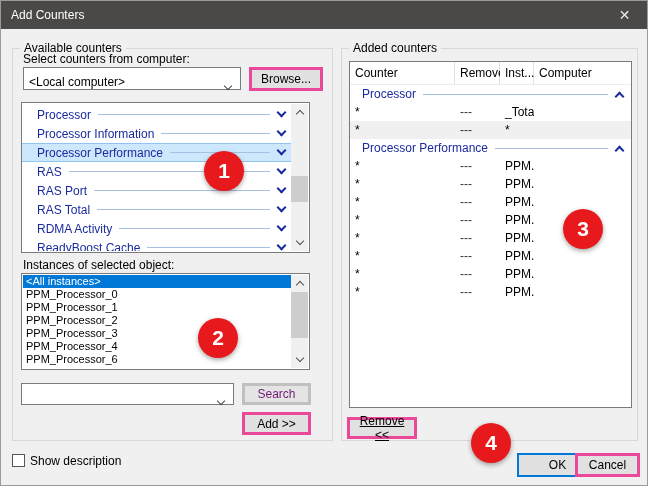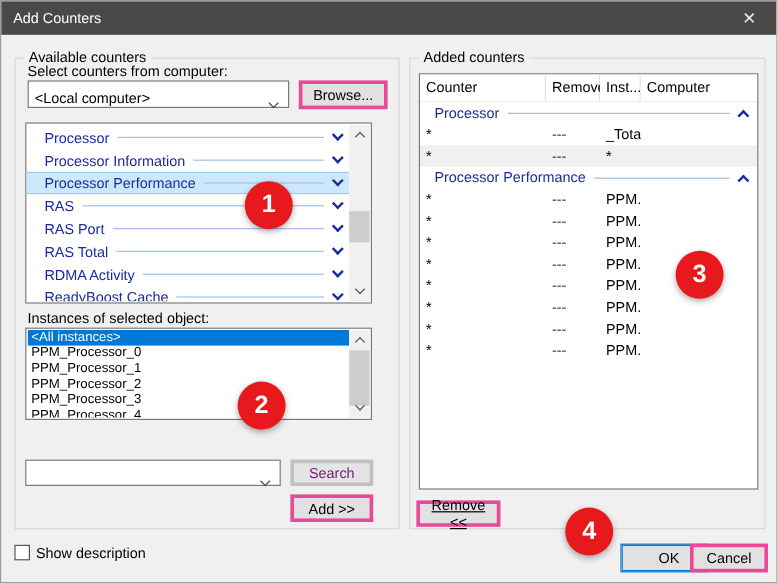--- a/index.html
+++ b/index.html
@@ -173,21 +173,21 @@
         </div>
       <div class="sthumb" style="top:72px;height:26px;"></div>
       <div class="sarrow down">
           <span class="a"></span>
         </div>
     </div>
   </div>
 
   <div class="lbl" style="left:22px;top:257px;">Instances of selected object:</div>
 
-  <div class="listbox" style="left:20px;top:272px;width:289px;height:77px;">
+  <div class="listbox" style="left:20px;top:272px;width:289px;height:97px;">
     <div class="list-body">
 
     <div class="inst-row selected">
           <span>&lt;All instances&gt;</span>
         </div>
         <div class="inst-row">
           <span>PPM_Processor_0</span>
         </div>
         <div class="inst-row">
           <span>PPM_Processor_1</span>

